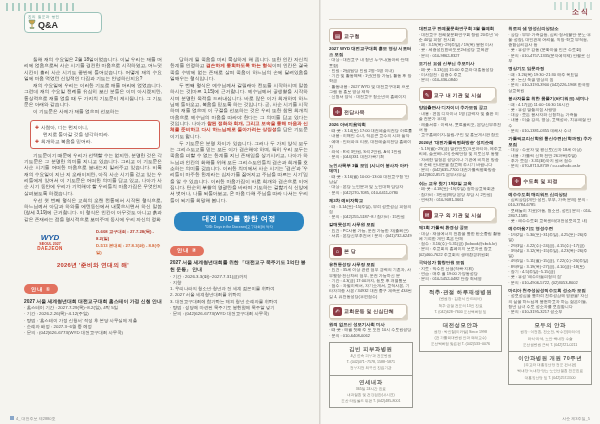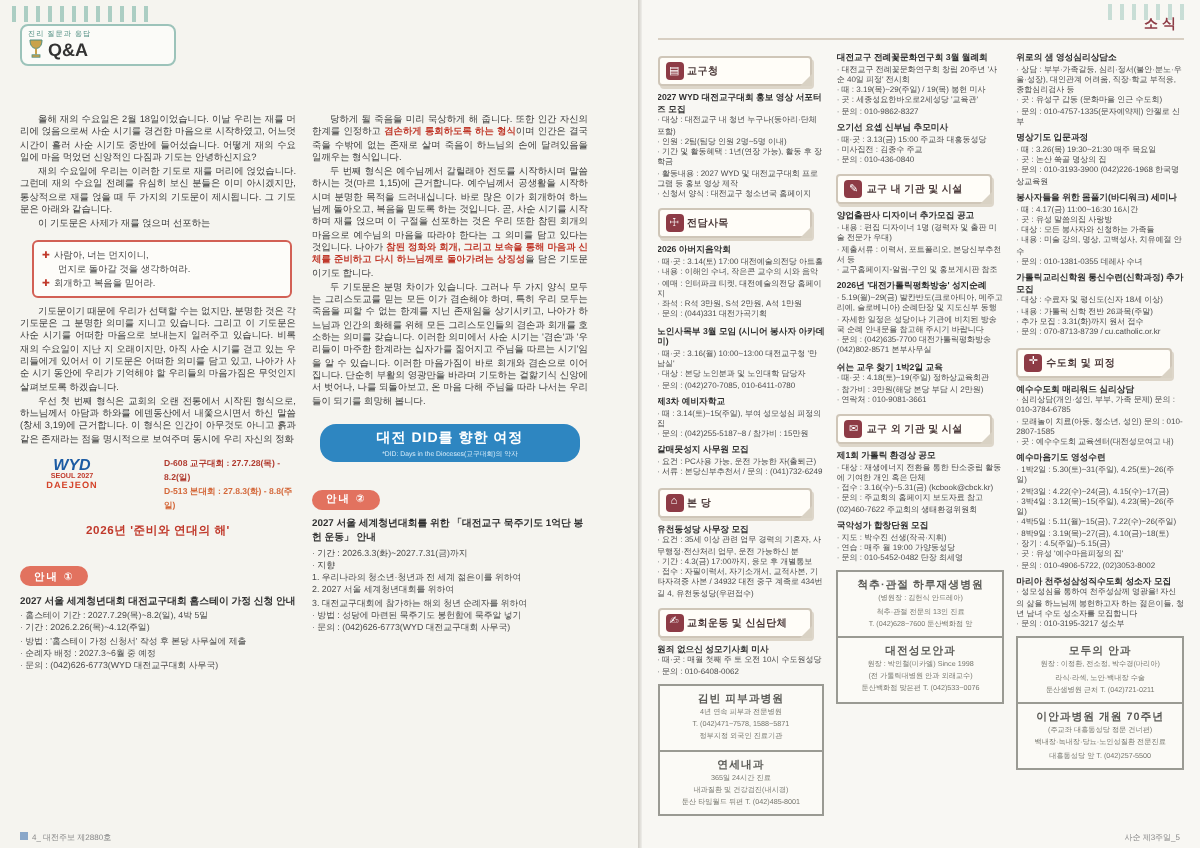--- a/index.html
+++ b/index.html
@@ -1,20 +1,20 @@
 <!DOCTYPE html>
 <html><head>
 <meta charset="utf-8">
 <style>
   html,body{margin:0;padding:0;}
   body{width:600px;height:424px;overflow:hidden;background:#e8e6e1;
        font-family:"Liberation Sans","DejaVu Sans",sans-serif;color:#3a3a3a;}
   .spread{display:flex;width:600px;height:424px;}
   .page{position:relative;height:424px;box-sizing:border-box;overflow:hidden;}
-  .page-left{width:341px;background:#f5f4ef;padding:6px 8px 4px 10px;}
+  .page-left{width:341px;background:#f5f4ef;padding:6px 8px 4px 24px;}
   .page-right{width:299px;background:#f8f7f3;padding:4px 8px 4px 8px;}
   .spine{width:2px;background:linear-gradient(90deg,#cfccc5,#efeeea);}
   .corner-orn{position:absolute;top:3px;left:6px;width:72px;height:8px;opacity:.55;
     background:repeating-linear-gradient(90deg,#6fae9f 0 2px,transparent 2px 6px);}
   .corner-orn.r{left:auto;right:6px;top:2px;width:40px;opacity:.35;}
 
   
   .lheader{display:flex;align-items:flex-start;margin-top:6px;height:40px;}
   .qa-badge{width:70px;border:1px solid #9cc3ba;border-radius:4px;padding:2px 3px;background:#fbfbf8;}
   .qa-tag{font-size:3.6px;color:#4e8d80;letter-spacing:.5px;}
@@ -26,21 +26,21 @@
   .lcols{display:flex;gap:8px;margin-top:5px;height:352px;}
   .lcol{width:138px;overflow:hidden;}
   .para{font-size:4.7px;line-height:1.34;text-align:justify;text-indent:9px;color:#3b3b3b;margin:0 0 1px 0;}
   .red{color:#c0392b;font-weight:bold;}
 
   .prayer-box{border:1px solid #d26055;border-radius:3px;margin:4px 2px 4px 6px;padding:3px 4px;background:#fdfcf9;}
   .pline{font-size:4.7px;line-height:1.5;color:#444;}
   .pline .cross{color:#c0392b;font-weight:bold;margin-right:2px;}
   .pline.indent{padding-left:8px;}
 
-  .wyd-block{display:flex;gap:20px;margin-top:6px;}
+  .wyd-block{display:flex;align-items:center;gap:20px;margin-top:6px;}
   .wyd-logo{width:52px;text-align:center;line-height:1.05;}
   .wyd-a{font-size:8px;font-weight:bold;color:#1c5ba3;font-style:italic;}
   .wyd-b{font-size:3.6px;color:#c0392b;font-weight:bold;}
   .wyd-c{font-size:4.6px;color:#d4452c;font-weight:bold;letter-spacing:.5px;}
   .dday{flex:1;}
   .dday div{font-size:4.3px;line-height:1.6;}
   .dday .d1{color:#b03a2e;font-weight:bold;}
   .dday .d2{color:#d4683a;font-weight:bold;}
   .slogan{font-size:5.8px;font-weight:bold;color:#c0392b;text-align:center;margin-top:4px;letter-spacing:.3px;}
 

